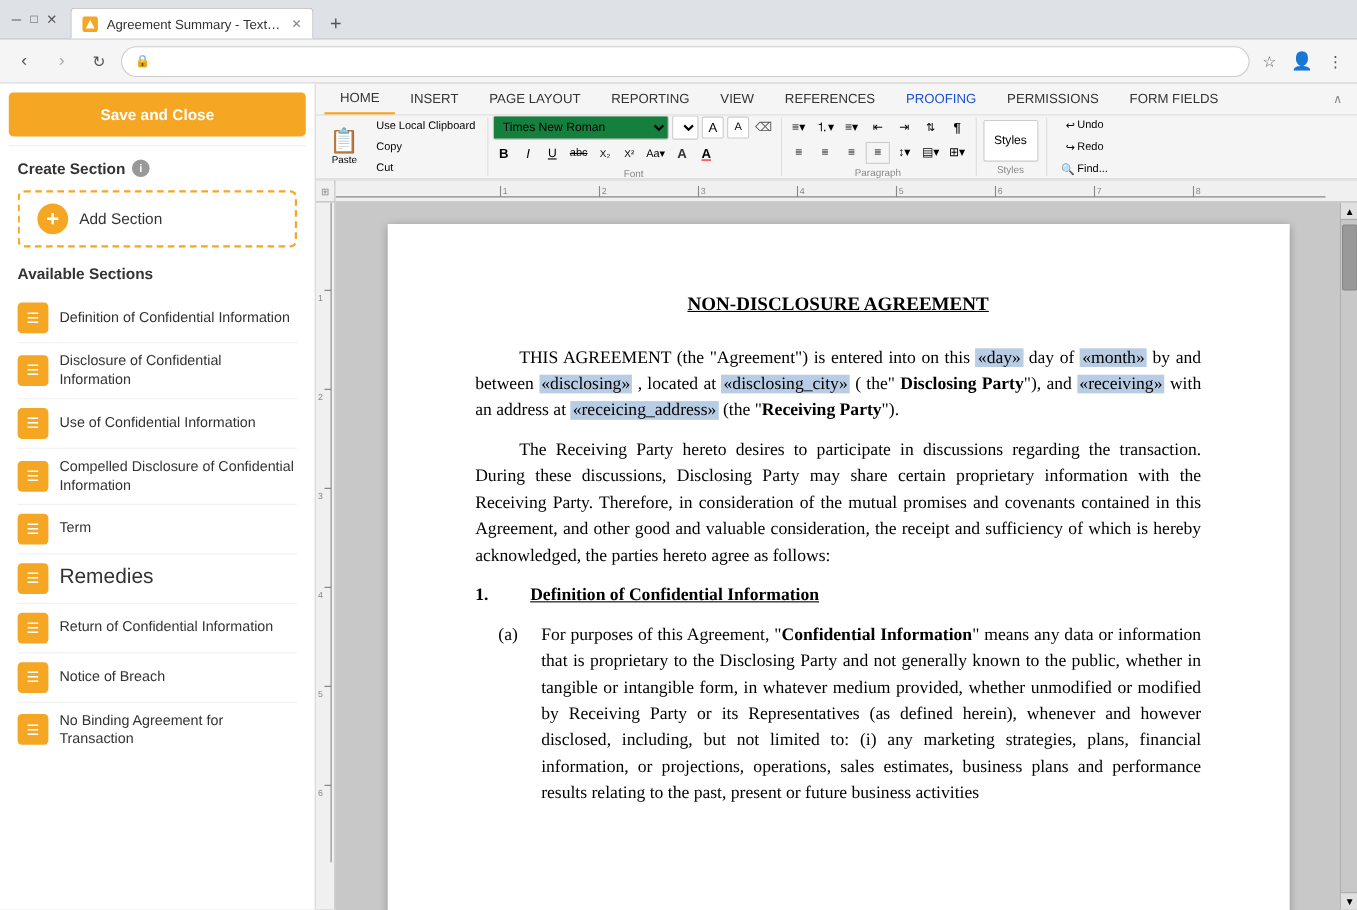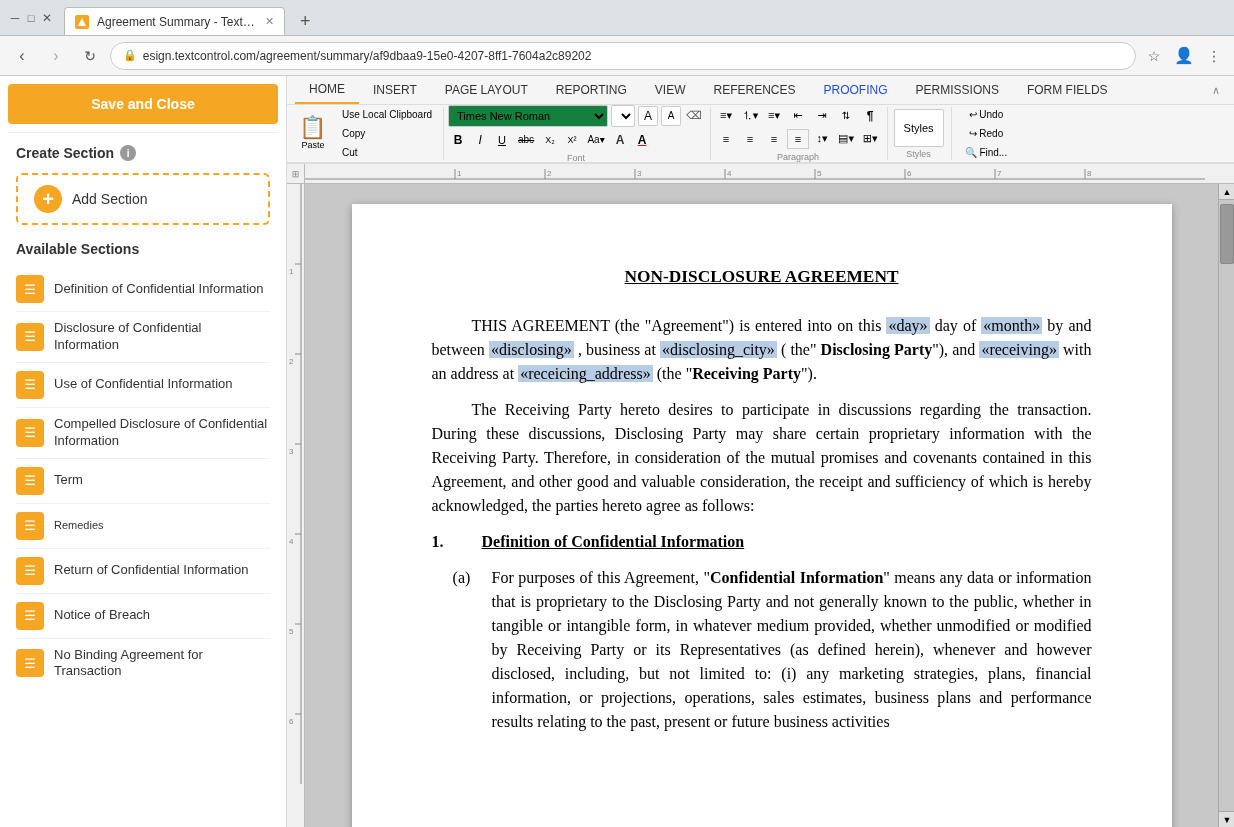--- a/index.html
+++ b/index.html
@@ -26,21 +26,20 @@
   </div>
   <div style="width:28px; height:28px; display:flex; align-items:center; justify-content:center; font-size:18px; color:#555; cursor:pointer; align-self:flex-end;">+</div>
 </div>
 
 <div style="background:#f5f5f5; height:40px; display:flex; align-items:center; padding:0 8px; gap:6px; border-bottom:1px solid #ccc;">
   <div style="width:28px; height:28px; display:flex; align-items:center; justify-content:center; color:#555; font-size:16px; cursor:pointer; border-radius:50%;">‹</div>
   <div style="width:28px; height:28px; display:flex; align-items:center; justify-content:center; color:#aaa; font-size:16px; cursor:pointer; border-radius:50%;">›</div>
   <div style="width:28px; height:28px; display:flex; align-items:center; justify-content:center; color:#555; font-size:14px; cursor:pointer; border-radius:50%;">↻</div>
   <div style="flex:1; height:28px; border:1px solid #ccc; border-radius:14px; padding:0 12px; font-size:12px; background:white; color:#333; display:flex; align-items:center; gap:6px;">
     <span style="color:#555; font-size:11px;">🔒</span>
-    <span style="font-size:12px; color:#333;">esign.textcontrol.com/agreement/summary/af9dbaa9-15e0-4207-8ff1-7604a2c89202</span>
   </div>
   <div style="width:24px; height:24px; display:flex; align-items:center; justify-content:center; color:#555; cursor:pointer; font-size:14px;">☆</div>
   <div style="width:24px; height:24px; display:flex; align-items:center; justify-content:center; color:#555; cursor:pointer; font-size:16px;">👤</div>
   <div style="width:24px; height:24px; display:flex; align-items:center; justify-content:center; color:#555; cursor:pointer; font-size:14px;">⋮</div>
 </div>
 
 <div style="display:flex; height:calc(827px - 36px - 40px); background:#f0f0f0;">
 
   <div style="width:287px; background:white; border-right:1px solid #ddd; display:flex; flex-direction:column; overflow-y:auto; flex-shrink:0;">
 
@@ -77,21 +76,21 @@
       <div style="display:flex; align-items:center; gap:10px; padding:8px 0; border-bottom:1px solid #f0f0f0; cursor:pointer;">
         <div style="width:28px; height:28px; background:#f5a623; border-radius:4px; color:white; display:flex; align-items:center; justify-content:center; flex-shrink:0; font-size:13px;">☰</div>
         <span style="font-size:13px; color:#333; line-height:1.3;">Compelled Disclosure of Confidential Information</span>
       </div>
       <div style="display:flex; align-items:center; gap:10px; padding:8px 0; border-bottom:1px solid #f0f0f0; cursor:pointer;">
         <div style="width:28px; height:28px; background:#f5a623; border-radius:4px; color:white; display:flex; align-items:center; justify-content:center; flex-shrink:0; font-size:13px;">☰</div>
         <span style="font-size:13px; color:#333; line-height:1.3;">Term</span>
       </div>
       <div style="display:flex; align-items:center; gap:10px; padding:8px 0; border-bottom:1px solid #f0f0f0; cursor:pointer;">
         <div style="width:28px; height:28px; background:#f5a623; border-radius:4px; color:white; display:flex; align-items:center; justify-content:center; flex-shrink:0; font-size:13px;">☰</div>
-        <span style="font-size:11px; color:#333; line-height:1.3;">Remedies</span>
+        <span style="font-size:19px; color:#333; line-height:1.3;">Remedies</span>
       </div>
       <div style="display:flex; align-items:center; gap:10px; padding:8px 0; border-bottom:1px solid #f0f0f0; cursor:pointer;">
         <div style="width:28px; height:28px; background:#f5a623; border-radius:4px; color:white; display:flex; align-items:center; justify-content:center; flex-shrink:0; font-size:13px;">☰</div>
         <span style="font-size:13px; color:#333; line-height:1.3;text-align:center;">Return of Confidential Information</span>
       </div>
       <div style="display:flex; align-items:center; gap:10px; padding:8px 0; border-bottom:1px solid #f0f0f0; cursor:pointer;">
         <div style="width:28px; height:28px; background:#f5a623; border-radius:4px; color:white; display:flex; align-items:center; justify-content:center; flex-shrink:0; font-size:13px;">☰</div>
         <span style="font-size:13px; color:#333; line-height:1.3;">Notice of Breach</span>
       </div>
       <div style="display:flex; align-items:center; gap:10px; padding:8px 0; border-bottom:none; cursor:pointer;">
@@ -254,21 +253,21 @@
 
           <div style="text-align:center; font-weight:bold; text-decoration:underline; font-size:13pt; margin-bottom:24px;">NON-DISCLOSURE AGREEMENT</div>
 
           <p style="text-align:justify; margin-bottom:12px; text-indent:40px;">
             <span>THIS AGREEMENT (the "Agreement") is entered into on this</span>
             <span style="background:#b8cce4; padding:0 2px;">«day»</span>
             <span>day of</span>
             <span style="background:#b8cce4; padding:0 2px;">«month»</span>
             <span> by and between </span>
             <span style="background:#b8cce4; padding:0 2px;">«disclosing»</span>
-            <span>, business at </span>
+            <span>, located at </span>
             <span style="background:#b8cce4; padding:0 2px;">«disclosing_city»</span>
             <span> ( the" <strong>Disclosing Party</strong>"), and </span>
             <span style="background:#b8cce4; padding:0 2px;">«receiving»</span>
             <span> with an address at </span>
             <span style="background:#b8cce4; padding:0 2px;">«receicing_address»</span>
             <span> (the "<strong>Receiving Party</strong>").</span>
           </p>
 
           <p style="text-align:justify; margin-bottom:12px; text-indent:40px;">The Receiving Party hereto desires to participate in discussions regarding the transaction. During these discussions, Disclosing Party may share certain proprietary information with the Receiving Party. Therefore, in consideration of the mutual promises and covenants contained in this Agreement, and other good and valuable consideration, the receipt and sufficiency of which is hereby acknowledged, the parties hereto agree as follows:</p>
 

